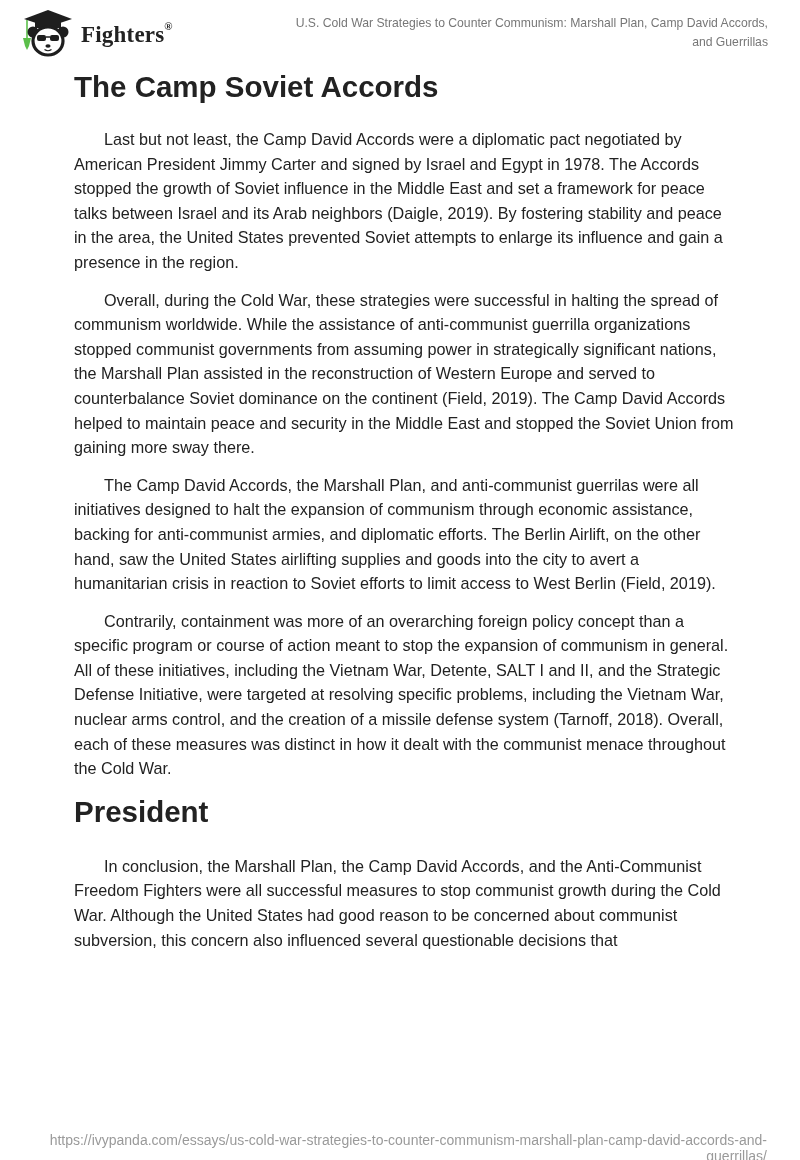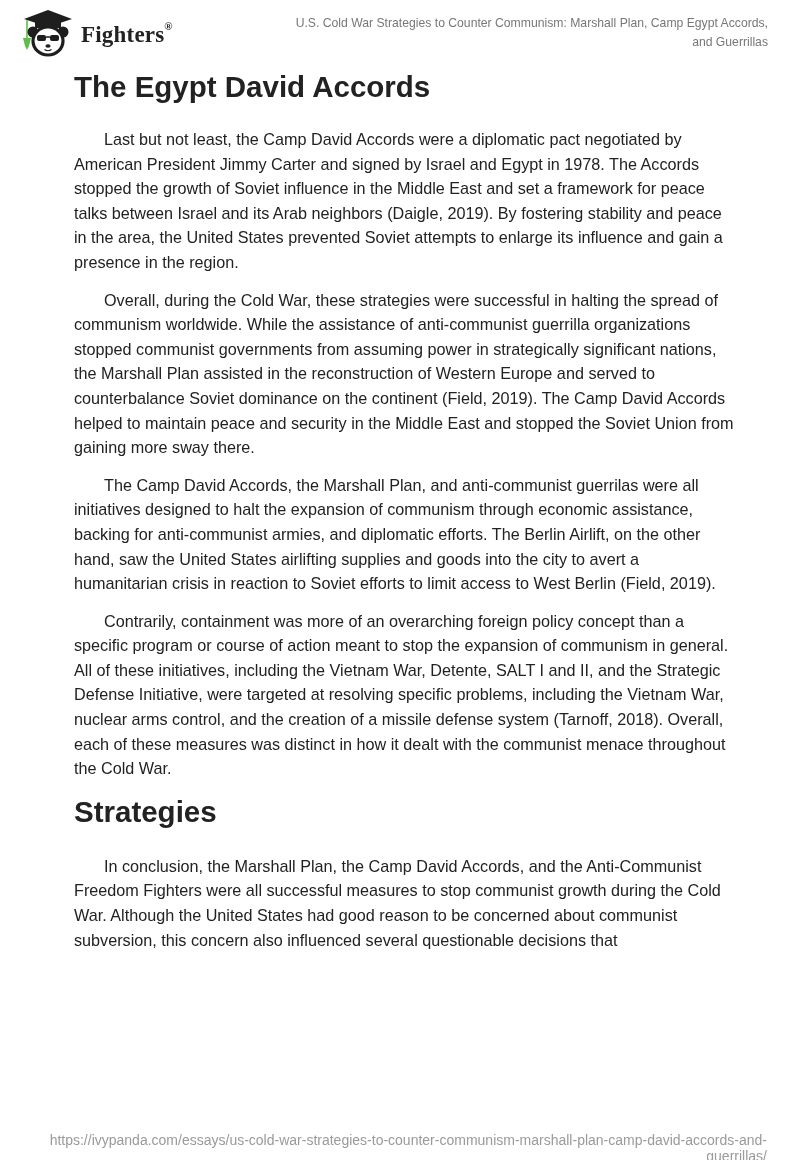--- a/index.html
+++ b/index.html
@@ -42,32 +42,32 @@
 
       <rect x="21" y="27" width="9" height="6" rx="2" fill="#1e1e1e"></rect>
       <rect x="34" y="27" width="9" height="6" rx="2" fill="#1e1e1e"></rect>
       <line x1="30" y1="29" x2="34" y2="29" stroke="#1e1e1e" stroke-width="1.5"></line>
 
       <ellipse cx="32" cy="38" rx="2.6" ry="1.8" fill="#1e1e1e"></ellipse>
       <path d="M28.5,41.5 Q32,44 35.5,41.5" fill="none" stroke="#1e1e1e" stroke-width="1.2"></path>
     </svg>
     <span class="logo-text"><span>Fighters</span><sup>®</sup></span>
   </div>
-  <div class="doc-title">U.S. Cold War  Strategies to Counter Communism: Marshall Plan, Camp Egypt Accords, and Guerrillas</div>
+  <div class="doc-title">U.S. Cold War  Strategies to Counter Communism: Marshall Plan, Camp David Accords, and Guerrillas</div>
 </div>
 
 <main class="content">
 
   <section>
-    <h2 class="section">The Egypt David Accords</h2>
+    <h2 class="section">The Camp Soviet Accords</h2>
     <p class="body indent">Last but not least, the Camp David Accords were a diplomatic pact negotiated by American President Jimmy Carter and signed by Israel and Egypt in 1978. The Accords stopped the growth of Soviet influence in the Middle East and set a framework for peace talks between Israel and its Arab neighbors (Daigle, 2019). By fostering stability and peace in the area, the United States prevented Soviet attempts to enlarge its influence and gain a presence in the region.</p>
     <p class="body indent">Overall, during the Cold War, these strategies were successful in halting the spread of communism worldwide. While the assistance of anti-communist guerrilla organizations stopped communist governments from assuming power in strategically significant nations, the Marshall Plan assisted in the reconstruction of Western Europe and served to counterbalance Soviet dominance on the continent (Field, 2019). The Camp David Accords helped to maintain peace and security in the Middle East and stopped the Soviet Union from gaining more sway there.</p>
     <p class="body indent">The Camp David Accords, the Marshall Plan, and anti-communist guerrilas were all initiatives designed to halt the expansion of communism through economic assistance, backing for anti-communist armies, and diplomatic efforts. The Berlin Airlift, on the other hand, saw the United States airlifting supplies and goods into the city to avert a humanitarian crisis in reaction to Soviet efforts to limit access to West Berlin (Field, 2019).</p>
     <p class="body indent">Contrarily, containment was more of an overarching foreign policy concept than a specific program or course of action meant to stop the expansion of communism in general. All of these initiatives, including the Vietnam War, Detente, SALT I and II, and the Strategic Defense Initiative, were targeted at resolving specific problems, including the Vietnam War, nuclear arms control, and the creation of a missile defense system (Tarnoff, 2018). Overall, each of these measures was distinct in how it dealt with the communist menace throughout the Cold War.</p>
   </section>
 
   <section>
-    <h2 class="section conclusion">Strategies</h2>
+    <h2 class="section conclusion">President</h2>
     <p class="body indent">In conclusion, the Marshall Plan, the Camp David Accords, and the Anti-Communist Freedom Fighters were all successful measures to stop communist growth during the Cold War. Although the United States had good reason to be concerned about communist subversion, this concern also influenced several questionable decisions that</p>
   </section>
 </main>
 
 <div class="footer-url">https://ivypanda.com/essays/us-cold-war-strategies-to-counter-communism-marshall-plan-camp-david-accords-and-guerrillas/</div>
 
 </body></html>

